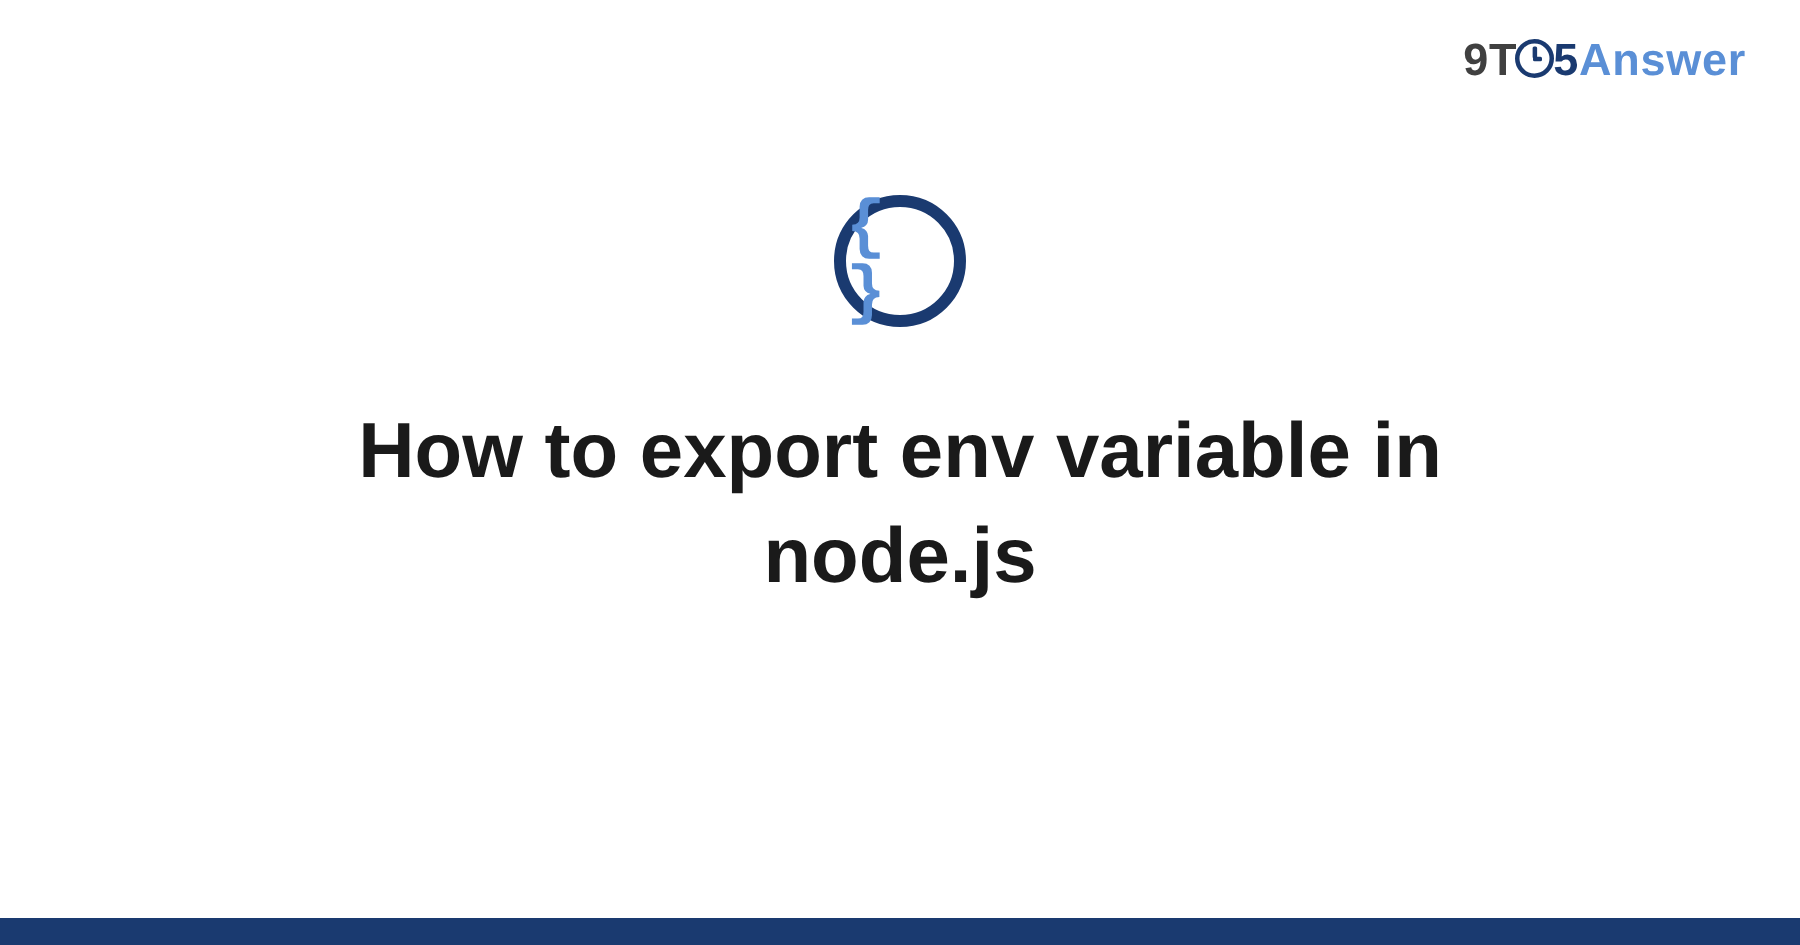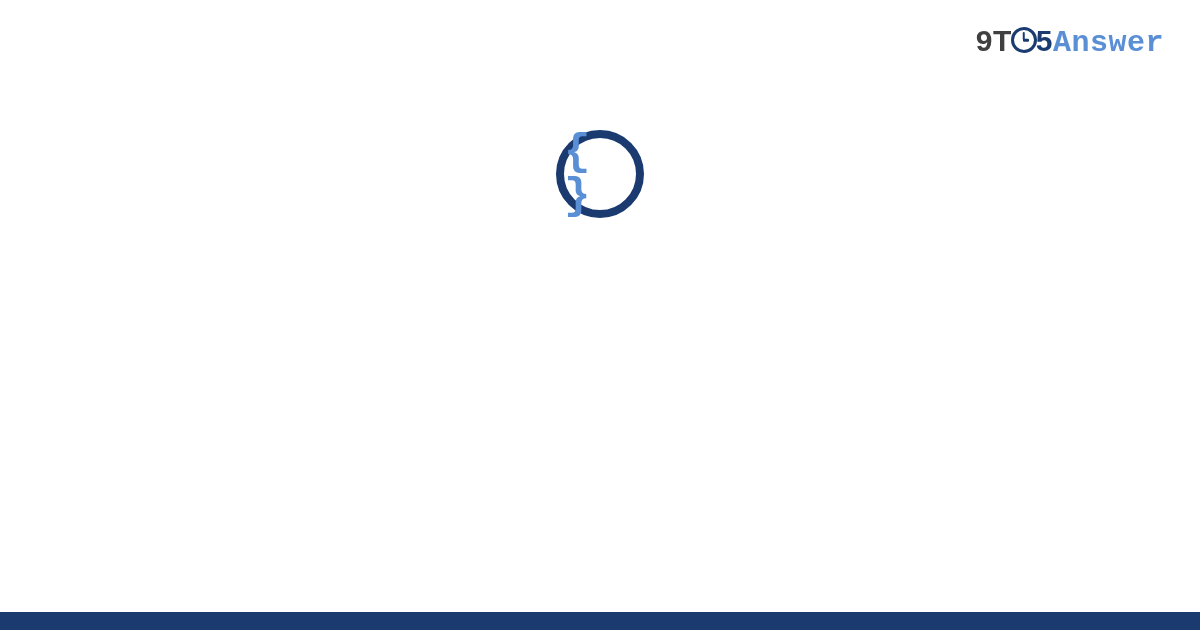--- a/index.html
+++ b/index.html
@@ -59,21 +59,20 @@
       left: 50%;
       transform: translate(-1px, -50%);
       border-radius: 1px;
     }
     .logo-5 {
       color: #1a3a70;
     }
     .logo-answer {
       color: #5a8fd6;
       font-weight: 600;
-      font-family: Liberation Mono, monospace;
     }
     .content {
       position: absolute;
       top: 130px;
       left: 0;
       right: 0;
       display: flex;
       flex-direction: column;
       align-items: center;
       padding: 0 80px;
@@ -117,15 +116,16 @@
 <body>
 
 <div class="header-logo">
   <span class="logo-9t">9T</span><span class="logo-clock"></span><span class="logo-5">5</span><span class="logo-answer">Answer</span>
 </div>
 
 <div class="content">
   <div class="braces-icon">
     <span class="braces-inner">{ }</span>
   </div>
+  <h1 class="page-title">How to export env variable in node.js</h1>
 </div>
 
 <div class="footer-bar"></div>
 
 </body></html>

